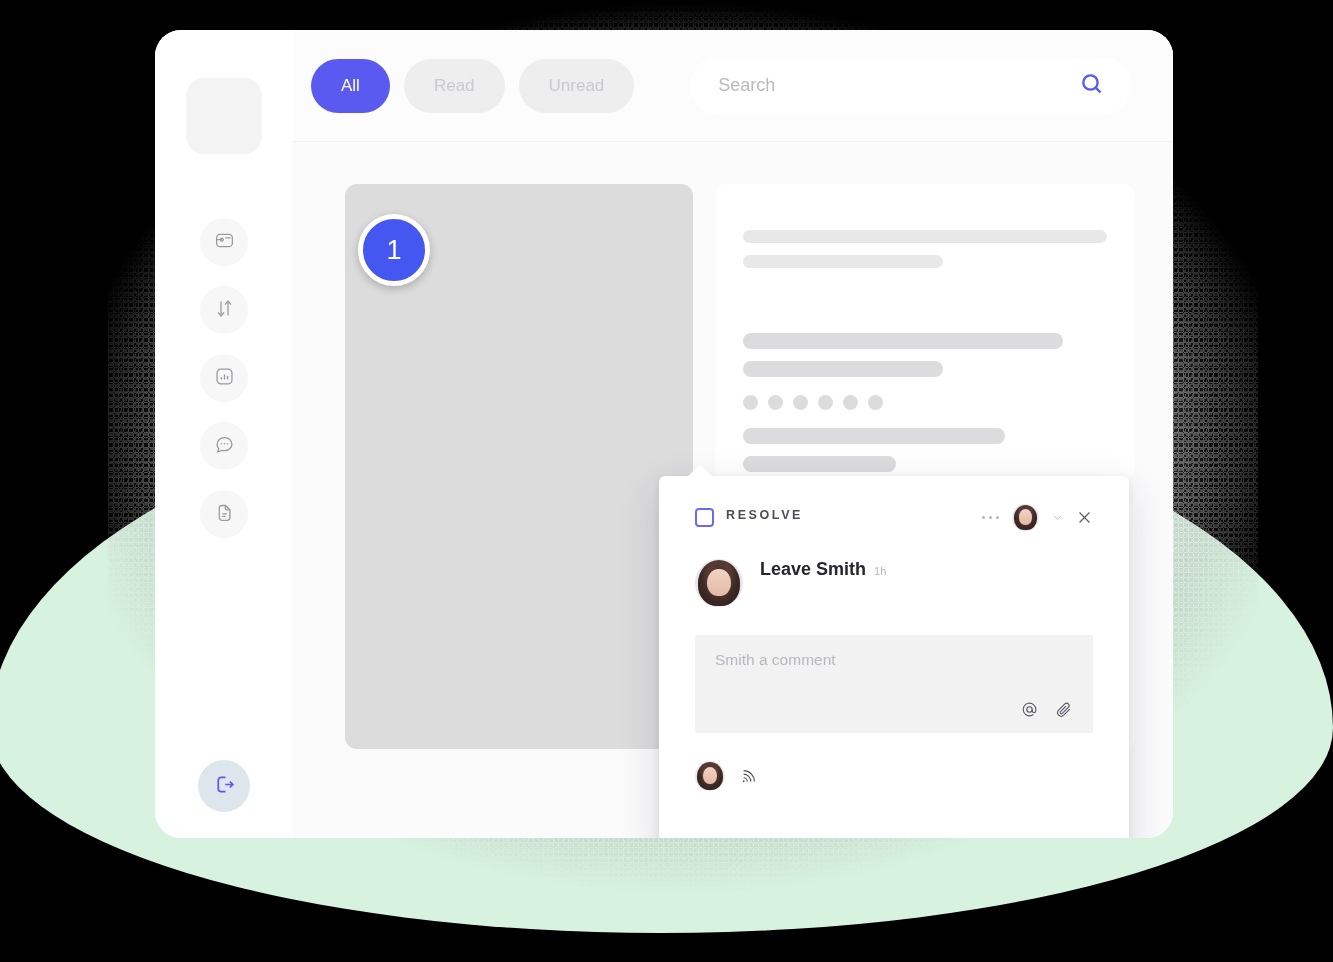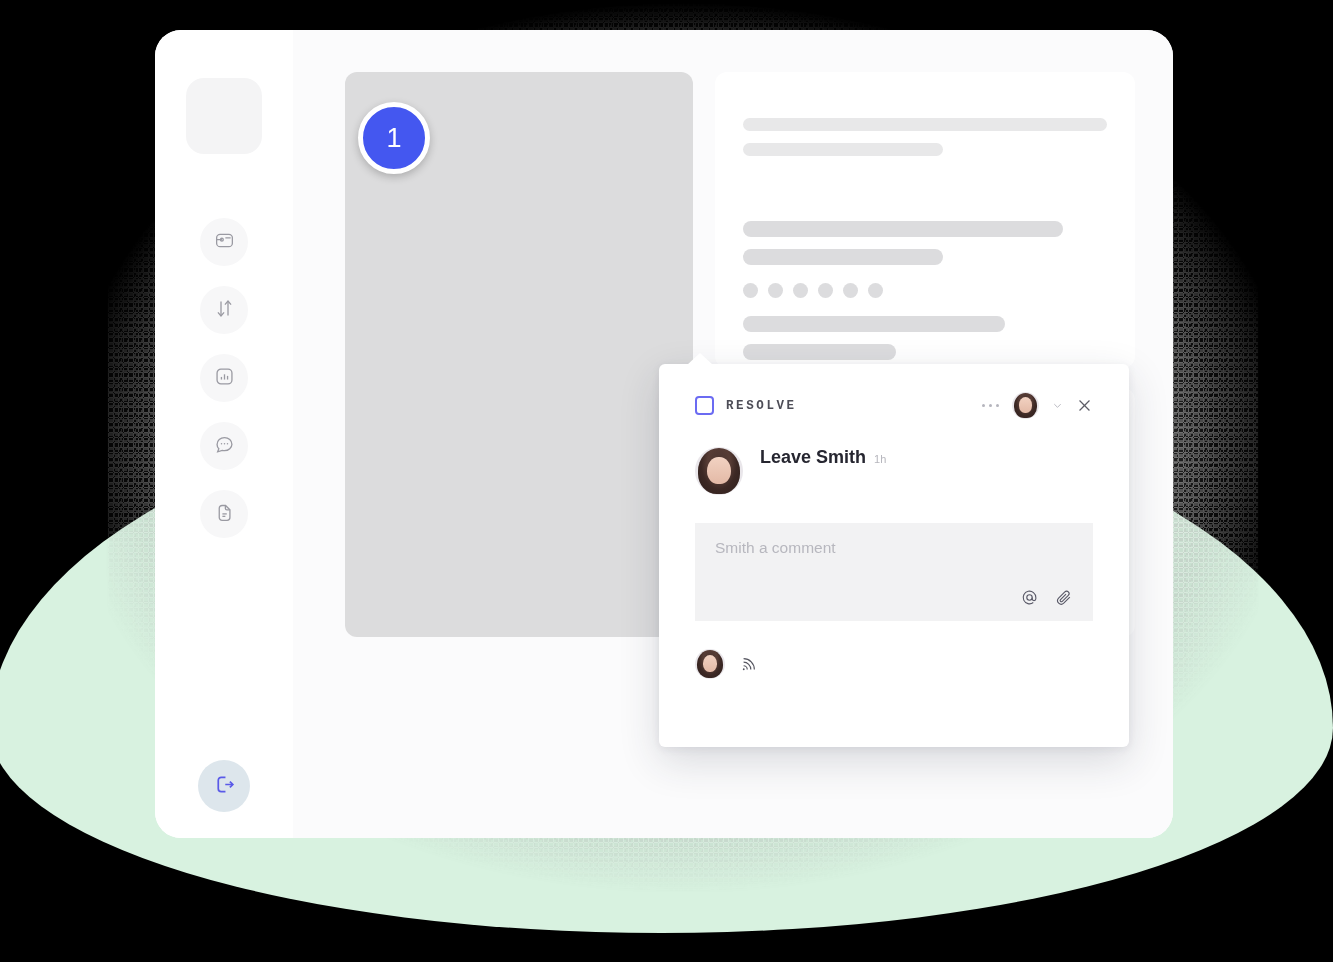--- a/index.html
+++ b/index.html
@@ -152,21 +152,21 @@
     padding: 28px 36px 0 36px;
   }
   .popup-tail {
     position: absolute; left: 28px; top: -11px;
     width: 0; height: 0;
     border-left: 13px solid transparent;
     border-right: 13px solid transparent;
     border-bottom: 12px solid #fff;
   }
   .popup-head { display: flex; align-items: center; justify-content: space-between; }
-  .resolve { display: flex; align-items: center; gap: 12px; cursor: pointer; font-family: Liberation Mono, monospace; }
+  .resolve { display: flex; gap: 12px; cursor: pointer; }
   .cb { width: 19px; height: 19px; border: 2px solid #6b6bf2; border-radius: 4px; }
   .resolve-label { font-size: 12.5px; letter-spacing: 2.6px; color: #4d4d57; font-weight: 600; }
   .head-icons { display: flex; align-items: center; gap: 13px; }
   .kebab { display: flex; gap: 3.5px; cursor: pointer; }
   .kebab i { width: 3.5px; height: 3.5px; border-radius: 50%; background: #b5b5bd; display: block; }
   .chev { width: 11px; height: 11px; stroke: #a8a8b0; fill: none; stroke-width: 1.7; cursor: pointer; }
   .xbtn { width: 17px; height: 17px; stroke: #5d5d66; fill: none; stroke-width: 1.7; cursor: pointer; }
 
   .msg { display: flex; gap: 17px; margin-top: 28px; }
   .msg-body { flex: 1; }
@@ -281,20 +281,35 @@
               <path d="M13 4.5H8.6A3.1 3.1 0 0 0 5.5 7.6v8.8a3.1 3.1 0 0 0 3.1 3.1H13"></path>
               <path d="M12.8 12h7.4"></path>
               <path d="m17.6 8.9 3.1 3.1-3.1 3.1"></path>
             </svg>
         </span>
       </div>
     </aside>
 
     <section class="main">
 
+      <header class="topbar">
+        <button class="tab active">All</button>
+        <button class="tab">Read</button>
+        <button class="tab">Unread</button>
+
+        <div class="search">
+          <span class="search-text">Search</span>
+          <span>
+            <svg viewBox="0 0 24 24">
+                <circle cx="10.6" cy="10.6" r="6.6"></circle>
+                <path d="m15.6 15.6 4.2 4.2"></path>
+              </svg>
+          </span>
+        </div>
+      </header>
 
       <div class="content">
 
         <div class="gray-card">
           <div class="badge">1</div>
         </div>
 
         <div class="right-col">
 
           <div class="sk-card one">

